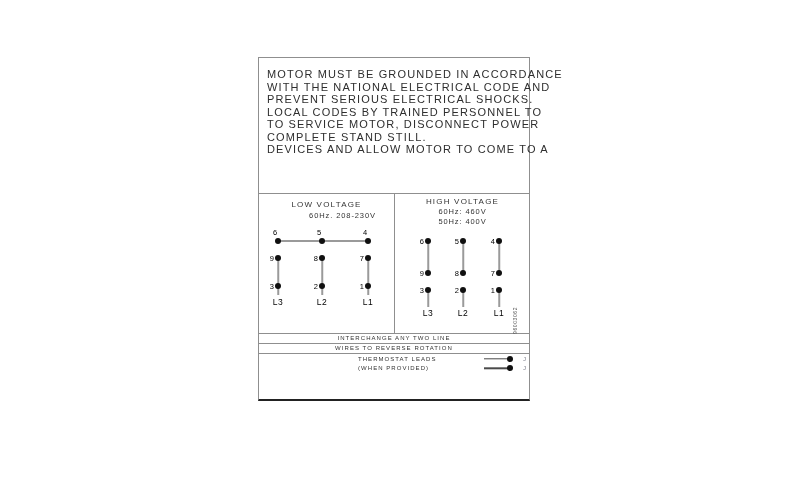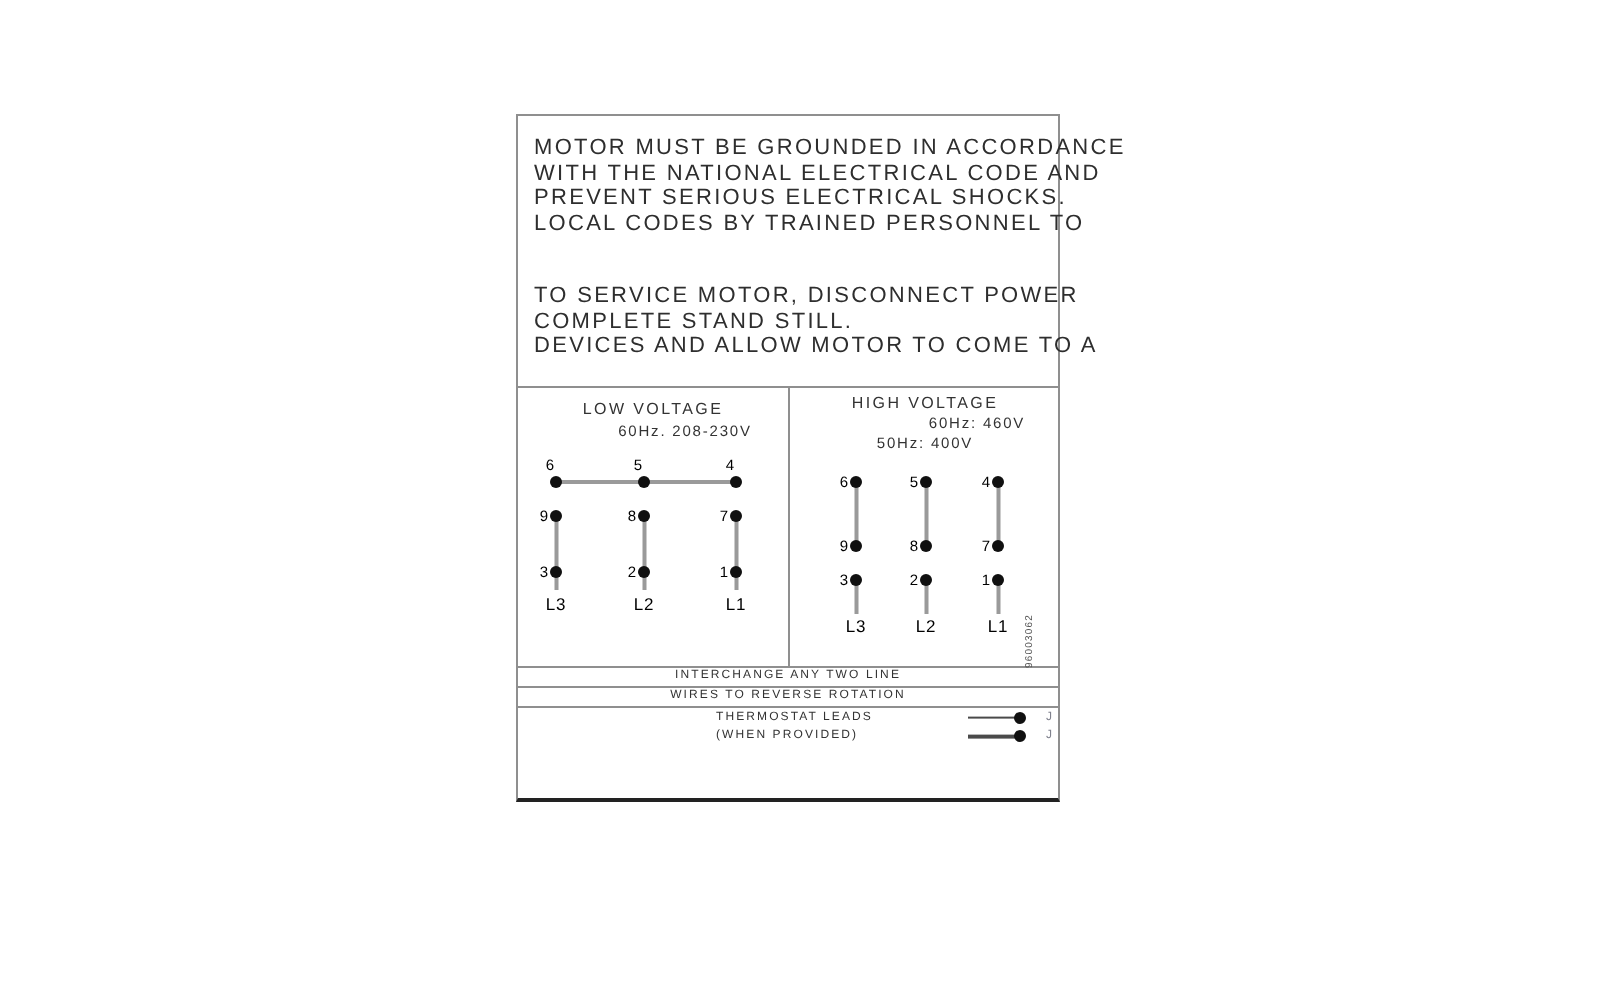--- a/index.html
+++ b/index.html
@@ -18,32 +18,32 @@
   .hdr {
     height: 26px; border-bottom: 1px solid #8f8f8f;
     display: flex; align-items: center; justify-content: center; gap: 15px;
   }
   .hdr-title { font-size: 10px; letter-spacing: 2px; color: #3a3a3a; }
   .tri-icon { display: inline-block; width: 15px; height: 13px; }
 
   
   .notice { height: 136px; border-bottom: 1px solid #8f8f8f; padding: 10px 6px 0 8px; }
   .notice .line { font-size: 11px; letter-spacing: 1.15px; line-height: 12.5px; white-space: nowrap; }
-  .para2 { margin-top: 24px; }
+  .para2 { margin-top: 0; }
 
   
   .volts { position: relative; height: 140px; border-bottom: 1px solid #8f8f8f; }
   .v-divider { position: absolute; left: 135px; top: 0; bottom: 0; width: 1px; background: #8f8f8f; }
   .v-title, .v-sub { position: absolute; text-align: center; white-space: nowrap; color: #333; }
   .v-title { font-size: 8px; letter-spacing: 1.2px; }
   .v-sub { font-size: 7.5px; letter-spacing: 0.9px; }
   .lv-title { left: 0; width: 135px; top: 6px; }
   .lv-sub   { left: 16px; width: 135px; top: 17px; }
   .hv-title { left: 135px; width: 137px; top: 3px; }
-  .hv-sub1  { left: 135px; width: 137px; top: 13px; margin-left: 26px; }
+  .hv-sub1  { left: 135px; width: 137px; top: 13px; }
   .hv-sub2  { left: 135px; width: 137px; top: 23px; }
 
   .dot { position: absolute; width: 6px; height: 6px; background: #101010; border-radius: 50%;
          transform: translate(-50%,-50%); }
   .wire-h { position: absolute; height: 1.5px; background: #9a9a9a; }
   .wire-v { position: absolute; width: 1.5px; background: #9a9a9a; transform: translateX(-50%); }
   .t-num { position: absolute; font-size: 7.5px; color: #000; }
   .t-num.above { transform: translate(-50%,-100%); }
   .t-num.left  { transform: translate(-100%,-50%); }
   .l-label { position: absolute; font-size: 8.5px; color: #000; transform: translateX(-50%); letter-spacing: 0.4px; }

